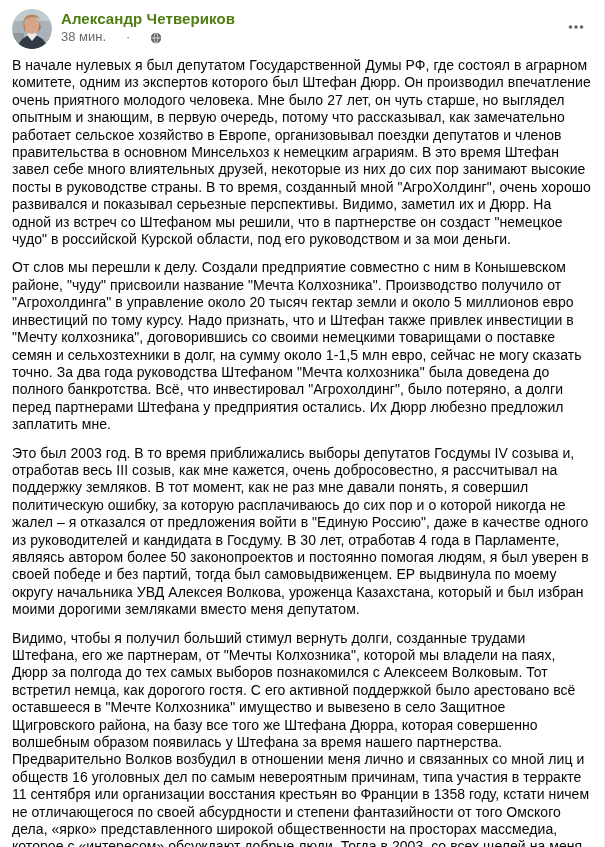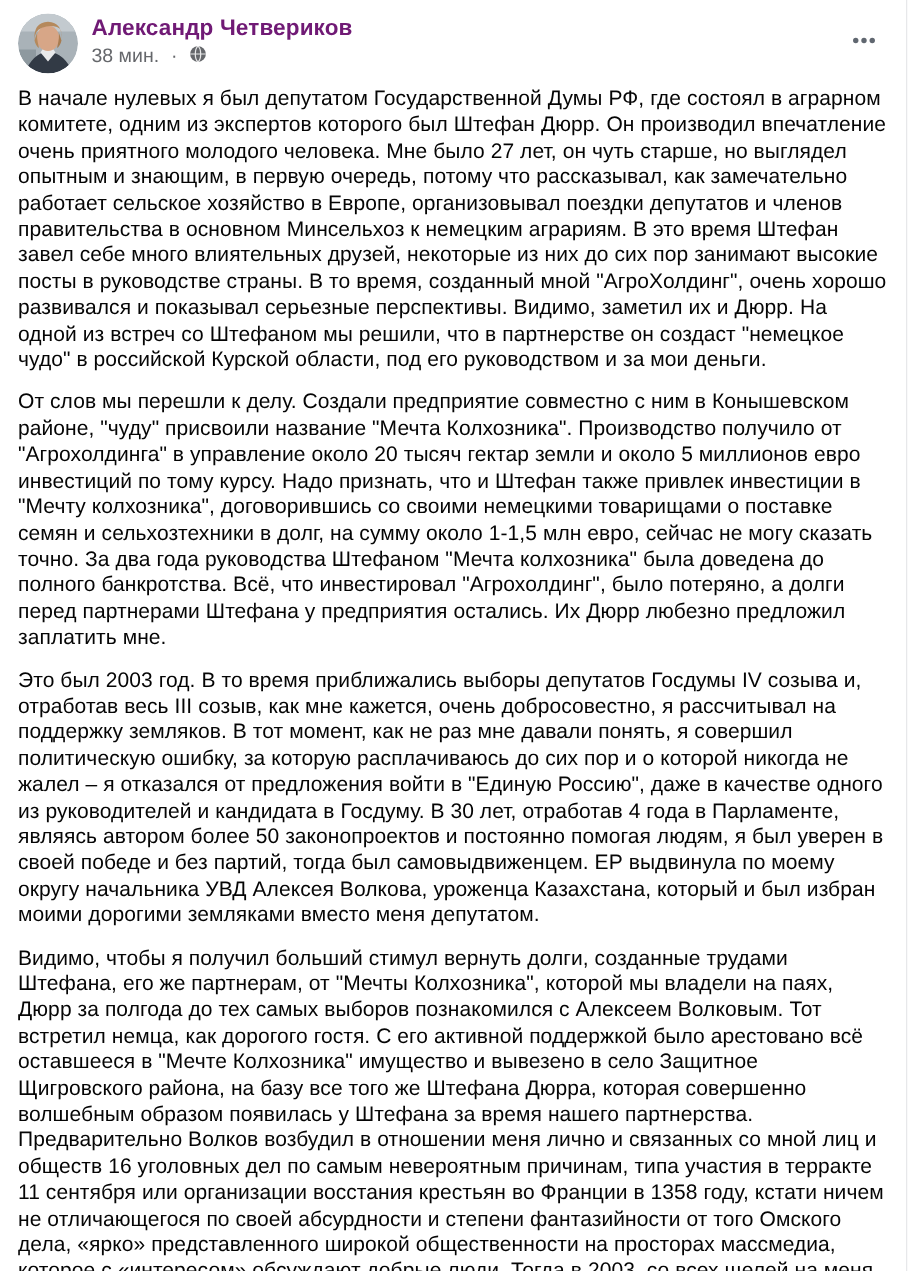--- a/index.html
+++ b/index.html
@@ -32,29 +32,30 @@
   .header-info {
     margin-left: 9px;
     display: flex;
     flex-direction: column;
     justify-content: center;
     min-width: 0;
   }
   .author-name {
     font-size: 15px;
     font-weight: 700;
-    color: #701a75;
+    color: #4d7c0f;
     line-height: 19px;
     letter-spacing: 0.1px;
     cursor: pointer;
     text-decoration: none;
   }
   .meta-row {
     display: flex;
-    gap: 8px;
+    align-items: center;
+    gap: 20px;
     font-size: 13px;
     color: #65676b;
     line-height: 16px;
     margin-top: 1px;
   }
   .meta-timestamp { cursor: pointer; }
   .meta-sep { color: #65676b; }
   .globe { display: inline-flex; margin-top: 1px; }
   .more-btn {
     margin-left: auto;

